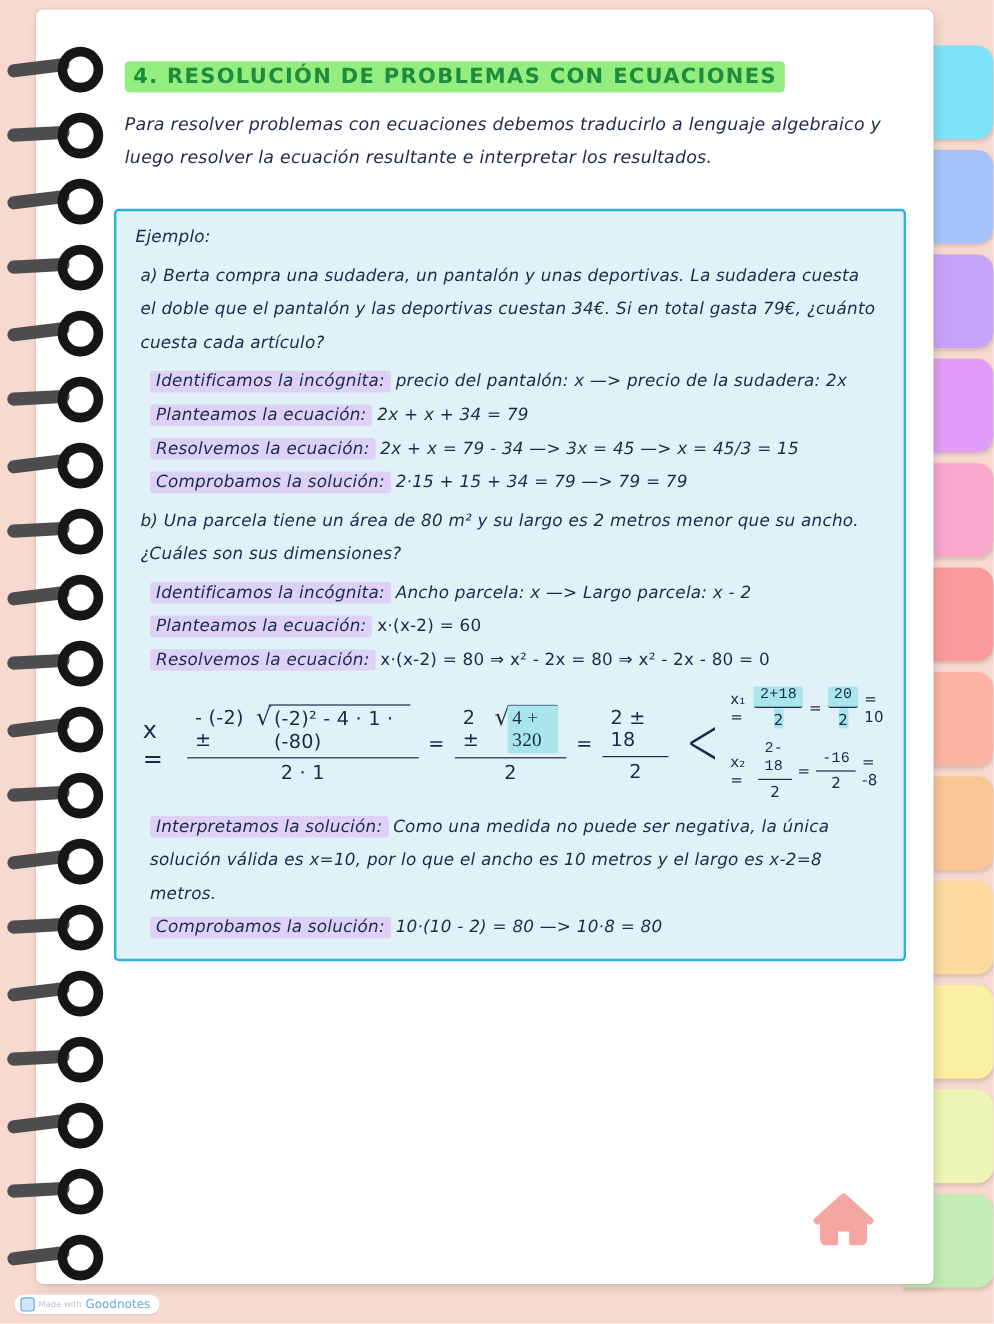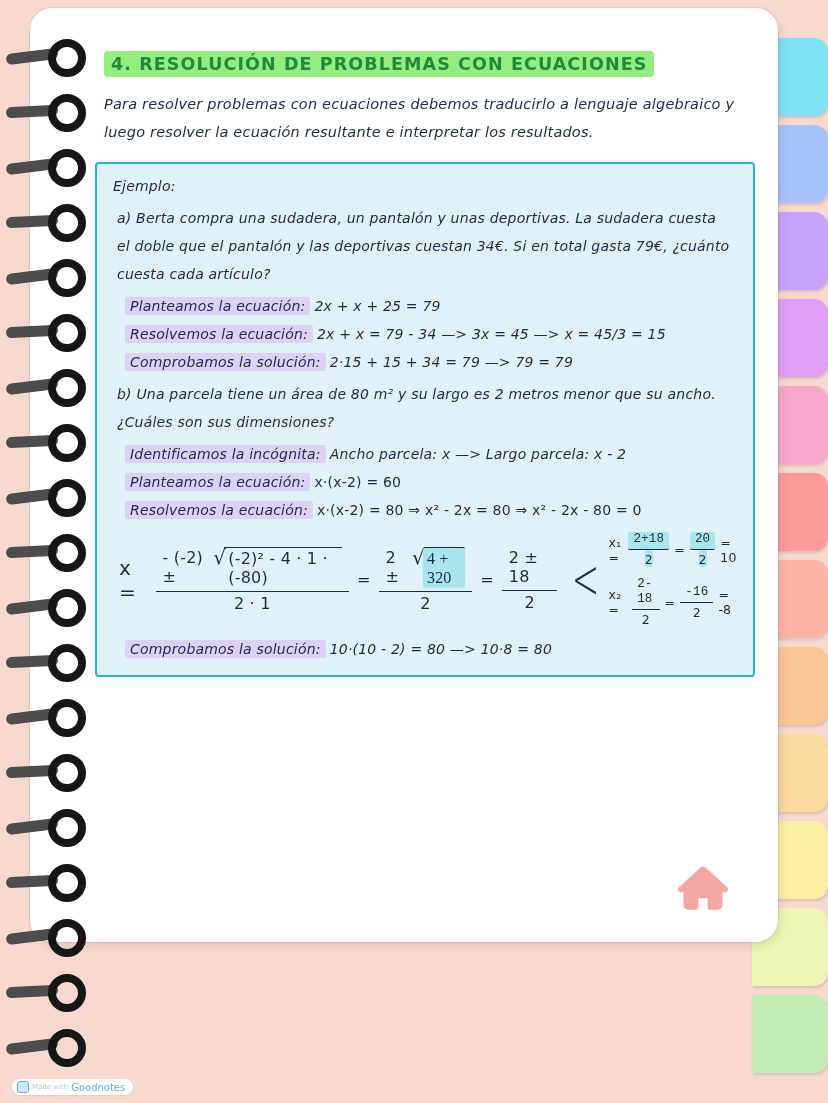--- a/index.html
+++ b/index.html
@@ -13,22 +13,22 @@
   .tabs{position:absolute;left:690px;top:0;width:138px;height:1103px;}
   .tab{
     position:absolute;left:62px;width:76px;height:78px;
     border-radius:0 14px 14px 0;
     box-shadow:1px 2px 3px rgba(0,0,0,.12);
     cursor:pointer;
   }
 
   
   .sheet{
-    position:absolute;left:30px;top:8px;width:748px;height:934px;
-    background:var(--sheet);border-radius:22px;
+    position:absolute;left:30px;top:8px;width:748px;height:1062px;
+    background:var(--sheet);border-radius:6px;
     box-shadow:0 0 0 1px rgba(0,0,0,.06),2px 4px 10px rgba(0,0,0,.10);
     z-index:2;
   }
 
   
   .spirals{position:absolute;left:0;top:0;width:100px;height:1103px;z-index:3;}
   .spiral{position:absolute;left:6px;width:84px;height:36px;}
   .spiral .stem{
     position:absolute;left:0;top:13px;width:52px;height:11px;
     background:var(--ring-gray);border-radius:6px;transform:rotate(-7deg);
@@ -44,21 +44,21 @@
   .hw{font-style:italic;letter-spacing:.2px;}
   .pm{font-style:normal;}
 
   .title-row{margin:6px 0 16px 0;}
   .hl-green{
     background:var(--hl-green);color:var(--title-green);
     font-weight:700;font-size:17.5px;letter-spacing:1.1px;
     padding:3px 7px;border-radius:4px;
   }
   .intro{
-    margin:0 0 16px 0;width:636px;
+    margin:0 0 28px 0;width:636px;
     font-size:14.5px;line-height:28px;
   }
 
   .example-box{
     margin-left:-9px;width:624px;
     border:2.5px solid var(--box-border);border-radius:4px;
     background:var(--box-bg);
     padding:8px 16px 12px 16px;
     font-size:14px;line-height:28px;
   }
@@ -142,21 +142,24 @@
       </div>
 
       <p class="intro hw">Para resolver problemas con ecuaciones debemos traducirlo a lenguaje algebraico y luego resolver la ecuación resultante e interpretar los resultados.</p>
 
       <div class="example-box hw">
         <div class="line">Ejemplo:</div>
 
         <div class="statement">a) Berta compra una sudadera, un pantalón y unas deportivas. La sudadera cuesta el doble que el pantalón y las deportivas cuestan 34€. Si en total gasta 79€, ¿cuánto cuesta cada artículo?</div>
 
         <div class="step">
-          <span class="step-label">Planteamos la ecuación:</span><span class="step-content">2x + x + 25 = 79</span>
+          <span class="step-label">Identificamos la incógnita:</span><span class="step-content">precio del pantalón: x —&gt; precio de la sudadera: 2x</span>
+        </div>
+        <div class="step">
+          <span class="step-label">Planteamos la ecuación:</span><span class="step-content">2x + x + 34 = 79</span>
         </div>
         <div class="step">
           <span class="step-label">Resolvemos la ecuación:</span><span class="step-content">2x + x = 79 - 34 —&gt; 3x = 45 —&gt; x = 45/3 = 15</span>
         </div>
         <div class="step">
           <span class="step-label">Comprobamos la solución:</span><span class="step-content">2·15 + 15 + 34 = 79 —&gt; 79 = 79</span>
         </div>
 
         <div class="statement">b) Una parcela tiene un área de 80 m² y su largo es 2 metros menor que su ancho. ¿Cuáles son sus dimensiones?</div>
 
@@ -240,20 +243,23 @@
                     <span>-16</span>
                   </span>
                 <span class="den">2</span>
               </span>
               <span>= -8</span>
             </span>
           </span>
         </div>
 
         <div class="step">
+          <span class="step-label">Interpretamos la solución:</span><span class="step-content">Como una medida no puede ser negativa, la única solución válida es x=10, por lo que el ancho es 10 metros y el largo es x-2=8 metros.</span>
+        </div>
+        <div class="step">
           <span class="step-label">Comprobamos la solución:</span><span class="step-content">10·(10 - 2) = 80 —&gt; 10·8 = 80</span>
         </div>
       </div>
     </div>
 
     <div class="home-btn">
       <svg viewBox="0 0 24 24" aria-hidden="true">
         <path d="M4.6 11.4 L12 4.8 L19.4 11.4 V18.6 a1.3 1.3 0 0 1 -1.3 1.3 H14.6 v-4.8 h-5.2 v4.8 H5.9 a1.3 1.3 0 0 1 -1.3 -1.3 Z" fill="currentColor" stroke="currentColor" stroke-width="1.4" stroke-linejoin="round"></path>
         <path d="M3 12.1 L12 4 L21 12.1" fill="none" stroke="currentColor" stroke-width="2.6" stroke-linecap="round" stroke-linejoin="round"></path>
       </svg>

